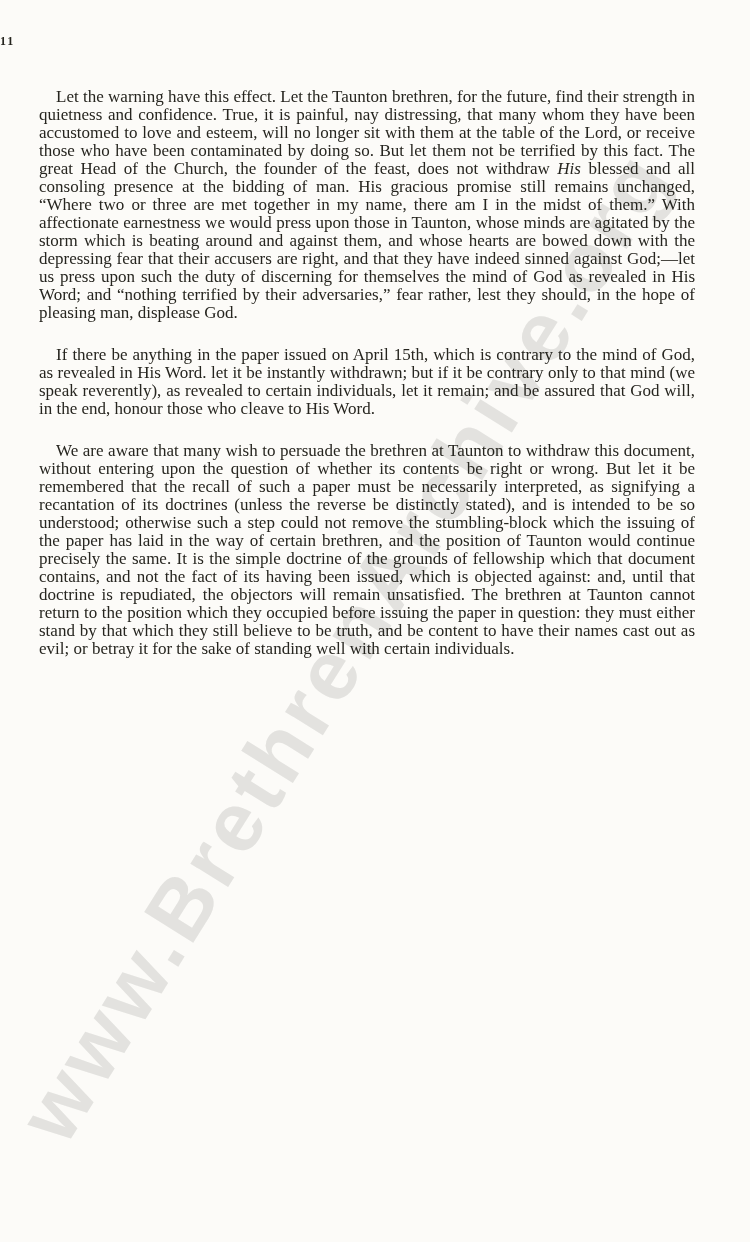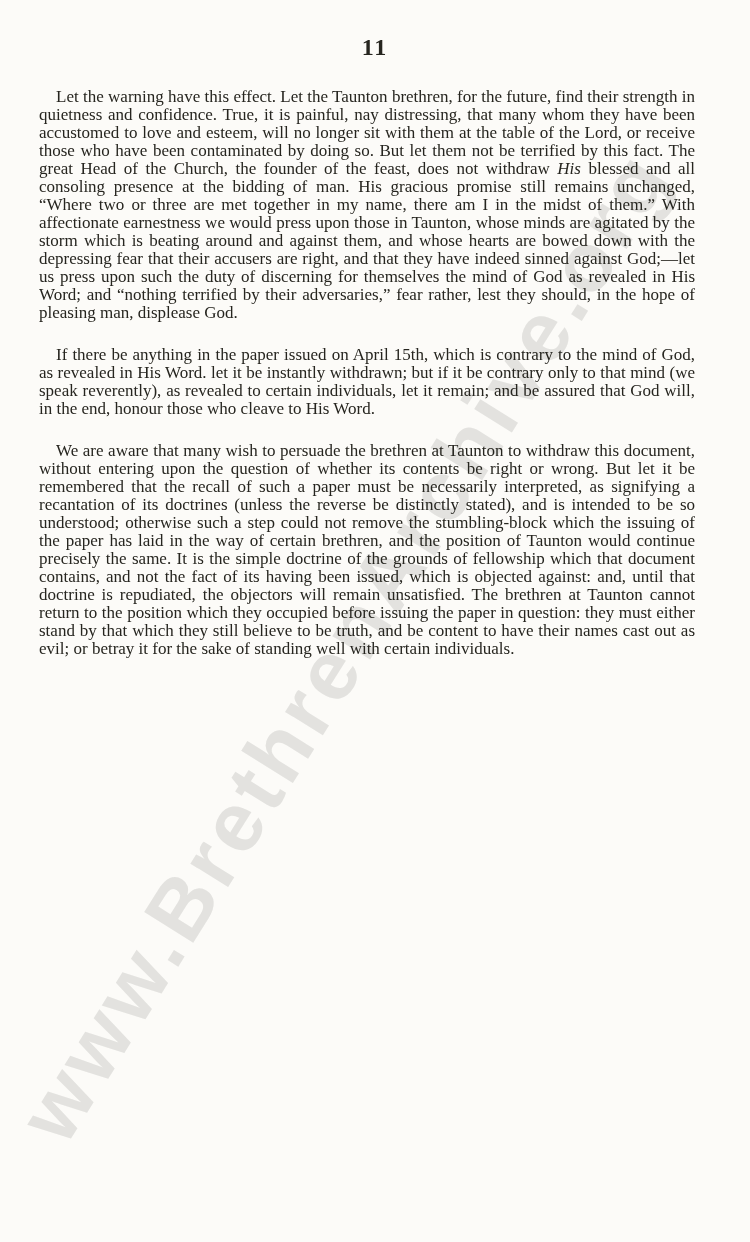--- a/index.html
+++ b/index.html
@@ -32,22 +32,22 @@
     white-space: nowrap;
     color: rgba(170, 170, 165, 0.30);
     z-index: 1;
     user-select: none;
   }
   .page-number {
     position: absolute;
     top: 34px;
     left: 0;
     right: 0;
-    text-align: center;
-    font-size: 24px;
+    text-align: left;
+    font-size: 12px;
     font-weight: bold;
     letter-spacing: 2px;
     z-index: 2;
   }
   .body-text {
     position: absolute;
     top: 88px;
     left: 39px;
     width: 656px;
     font-size: 17px;

